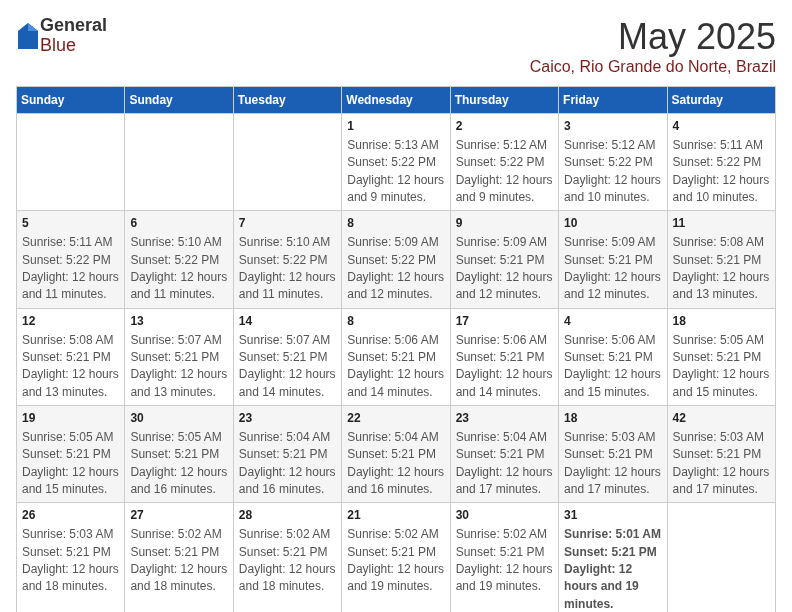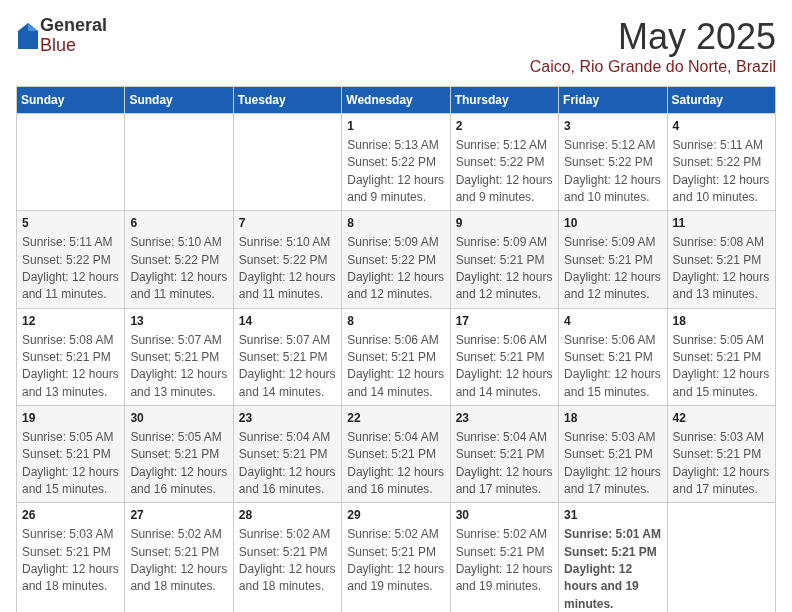--- a/index.html
+++ b/index.html
@@ -217,21 +217,21 @@
       <tr>
         <td><span class="day-number">26</span><span class="day-info" style="white-space: pre-line;">Sunrise: 5:03 AM
 Sunset: 5:21 PM
 Daylight: 12 hours and 18 minutes.</span></td>
         <td><span class="day-number">27</span><span class="day-info" style="white-space: pre-line;">Sunrise: 5:02 AM
 Sunset: 5:21 PM
 Daylight: 12 hours and 18 minutes.</span></td>
         <td><span class="day-number">28</span><span class="day-info" style="white-space: pre-line;">Sunrise: 5:02 AM
 Sunset: 5:21 PM
 Daylight: 12 hours and 18 minutes.</span></td>
-        <td><span class="day-number">29</span><span class="day-info" style="white-space: pre-line;">Sunrise: 5:02 AM
+        <td><span class="day-number">21</span><span class="day-info" style="white-space: pre-line;">Sunrise: 5:02 AM
 Sunset: 5:21 PM
 Daylight: 12 hours and 19 minutes.</span></td>
         <td><span class="day-number">30</span><span class="day-info" style="white-space: pre-line;">Sunrise: 5:02 AM
 Sunset: 5:21 PM
 Daylight: 12 hours and 19 minutes.</span></td>
         <td><span class="day-number">31</span><span class="day-info" style="white-space: pre-line; font-weight: bold;">Sunrise: 5:01 AM
 Sunset: 5:21 PM
 Daylight: 12 hours and 19 minutes.</span></td>
         <td></td>
       </tr>

